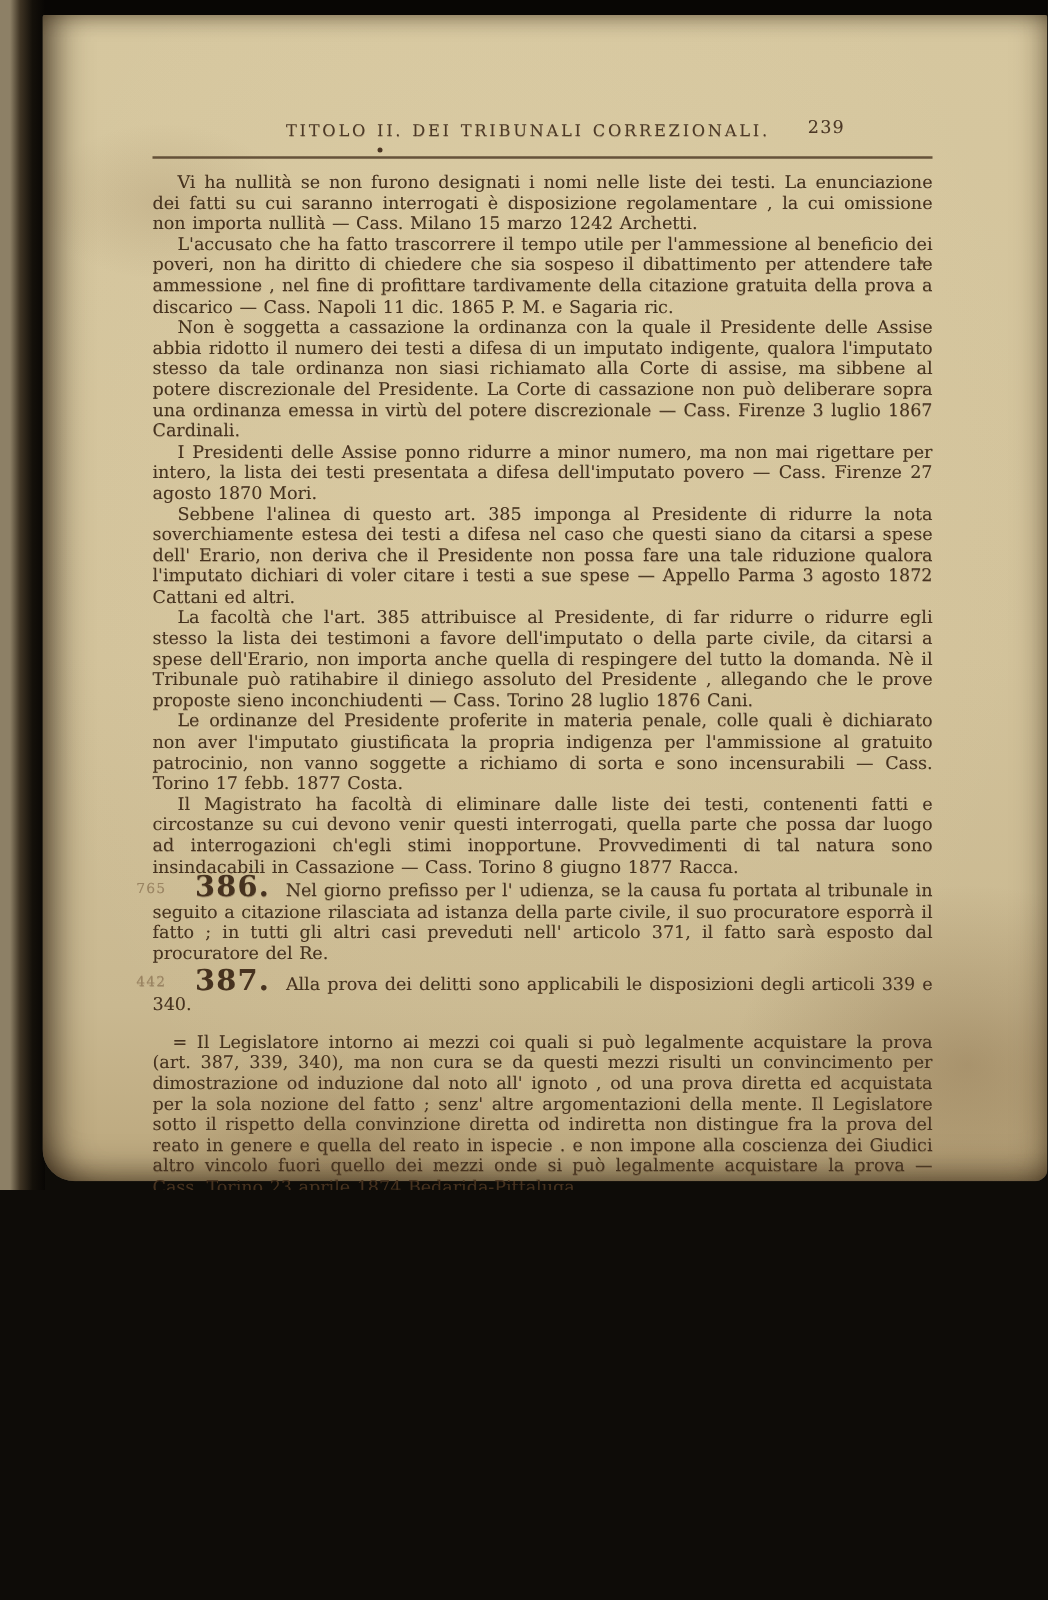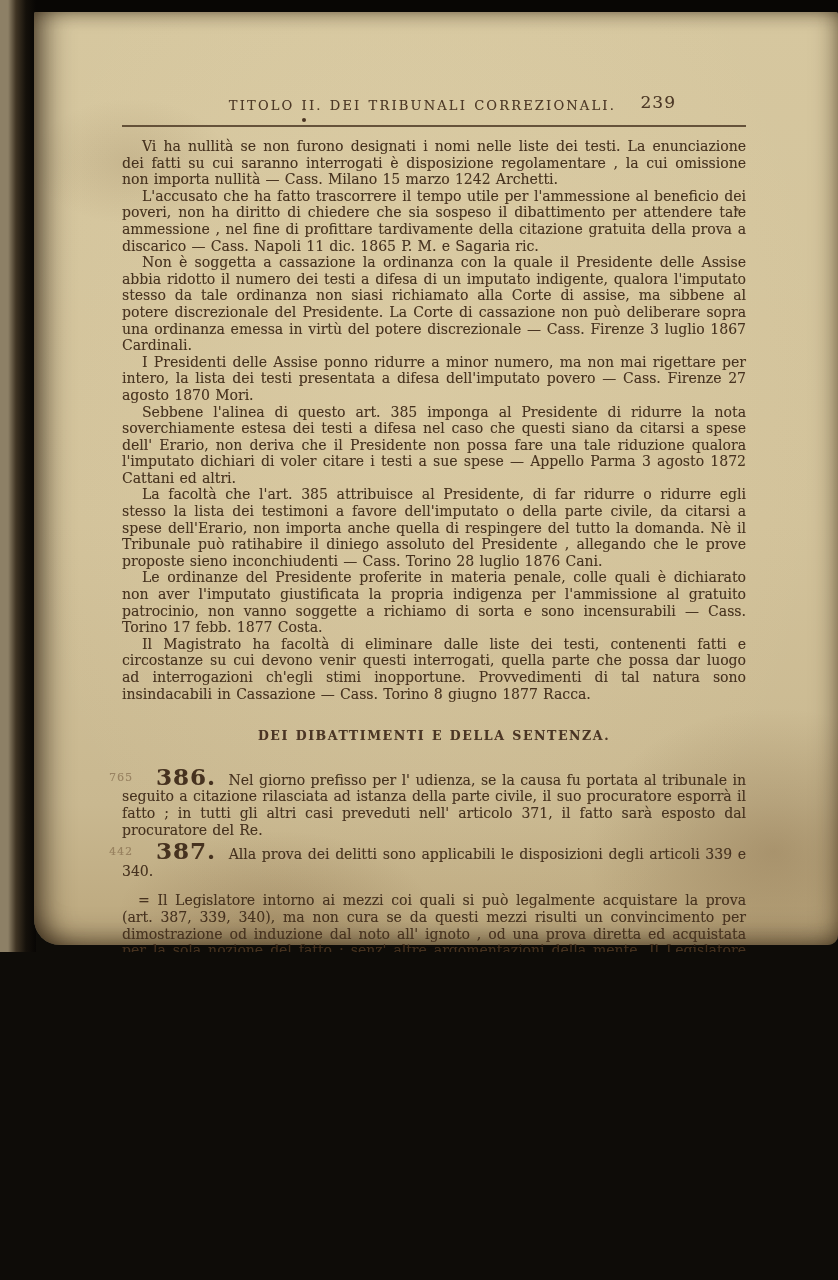--- a/index.html
+++ b/index.html
@@ -40,21 +40,21 @@
     color: #46321f;
     font-size: 14px;
     line-height: 16.6px;
     text-align: justify;
     word-spacing: .06em;
     text-shadow: .2px .3px .4px rgba(70,45,25,.30);
   }
 
   .running-head { position: relative; height: 18px; font-size: 13px; letter-spacing: 2.2px; color: #4c3826; text-align: left; }
   .head-title { position: absolute; left: 50%; transform: translateX(-53%); white-space: nowrap; }
-  .page-number { position: absolute; right: 70px; top: -4px; font-size: 17px; letter-spacing: 1px; }
+  .page-number { position: absolute; right: 70px; top: -4px; font-size: 14px; letter-spacing: 1px; }
 
   .head-rule { border: 0; border-top: 2px solid rgba(72,52,32,.8); margin: 9px 0 11px 0; }
 
   p { margin: 0; }
   .body-par { text-indent: 20px; }
 
   .capo { font-size: 19px; font-weight: 700; letter-spacing: 1.5px; text-align: center; margin: 21px 0 0 0; color: #443020; text-indent: 0; }
   .capo-sub { font-size: 12.5px; font-weight: 700; letter-spacing: 1.6px; text-align: center; margin: 26px 0 24px 0; color: #4a3524; text-indent: 0; }
 
   .article { position: relative; text-indent: 34px; }
@@ -89,21 +89,20 @@
 
       <p class="body-par">Vi ha nullità se non furono designati i nomi nelle liste dei testi. La enunciazione dei fatti su cui saranno interrogati è disposizione regolamentare , la cui omissione non importa nullità — Cass. Milano 15 marzo 1242 Archetti.</p>
       <p class="body-par">L'accusato che ha fatto trascorrere il tempo utile per l'ammessione al beneficio dei poveri, non ha diritto di chiedere che sia sospeso il dibattimento per attendere tale ammessione , nel fine di profittare tardivamente della citazione gratuita della prova a discarico — Cass. Napoli 11 dic. 1865 P. M. e Sagaria ric.</p>
       <p class="body-par">Non è soggetta a cassazione la ordinanza con la quale il Presidente delle Assise abbia ridotto il numero dei testi a difesa di un imputato indigente, qualora l'imputato stesso da tale ordinanza non siasi richiamato alla Corte di assise, ma sibbene al potere discrezionale del Presidente. La Corte di cassazione non può deliberare sopra una ordinanza emessa in virtù del potere discrezionale — Cass. Firenze 3 luglio 1867 Cardinali.</p>
       <p class="body-par">I Presidenti delle Assise ponno ridurre a minor numero, ma non mai rigettare per intero, la lista dei testi presentata a difesa dell'imputato povero — Cass. Firenze 27 agosto 1870 Mori.</p>
       <p class="body-par">Sebbene l'alinea di questo art. 385 imponga al Presidente di ridurre la nota soverchiamente estesa dei testi a difesa nel caso che questi siano da citarsi a spese dell' Erario, non deriva che il Presidente non possa fare una tale riduzione qualora l'imputato dichiari di voler citare i testi a sue spese — Appello Parma 3 agosto 1872 Cattani ed altri.</p>
       <p class="body-par">La facoltà che l'art. 385 attribuisce al Presidente, di far ridurre o ridurre egli stesso la lista dei testimoni a favore dell'imputato o della parte civile, da citarsi a spese dell'Erario, non importa anche quella di respingere del tutto la domanda. Nè il Tribunale può ratihabire il diniego assoluto del Presidente , allegando che le prove proposte sieno inconchiudenti — Cass. Torino 28 luglio 1876 Cani.</p>
       <p class="body-par">Le ordinanze del Presidente proferite in materia penale, colle quali è dichiarato non aver l'imputato giustificata la propria indigenza per l'ammissione al gratuito patrocinio, non vanno soggette a richiamo di sorta e sono incensurabili — Cass. Torino 17 febb. 1877 Costa.</p>
       <p class="body-par">Il Magistrato ha facoltà di eliminare dalle liste dei testi, contenenti fatti e circostanze su cui devono venir questi interrogati, quella parte che possa dar luogo ad interrogazioni ch'egli stimi inopportune. Provvedimenti di tal natura sono insindacabili in Cassazione — Cass. Torino 8 giugno 1877 Racca.</p>
 
-      <h3 class="capo-sub">DEI DIBATTIMENTI E DELLA SENTENZA.</h3>
 
       <p class="article">
         <span class="margin-num">765</span>
         <span class="art-num">386.</span>
         <span>Nel giorno prefisso per l' udienza, se la causa fu portata al tribunale in seguito a citazione rilasciata ad istanza della parte civile, il suo procuratore esporrà il fatto ; in tutti gli altri casi preveduti nell' articolo 371, il fatto sarà esposto dal procuratore del Re.</span>
       </p>
 
       <p class="article">
         <span class="margin-num">442</span>
         <span class="art-num">387.</span>

